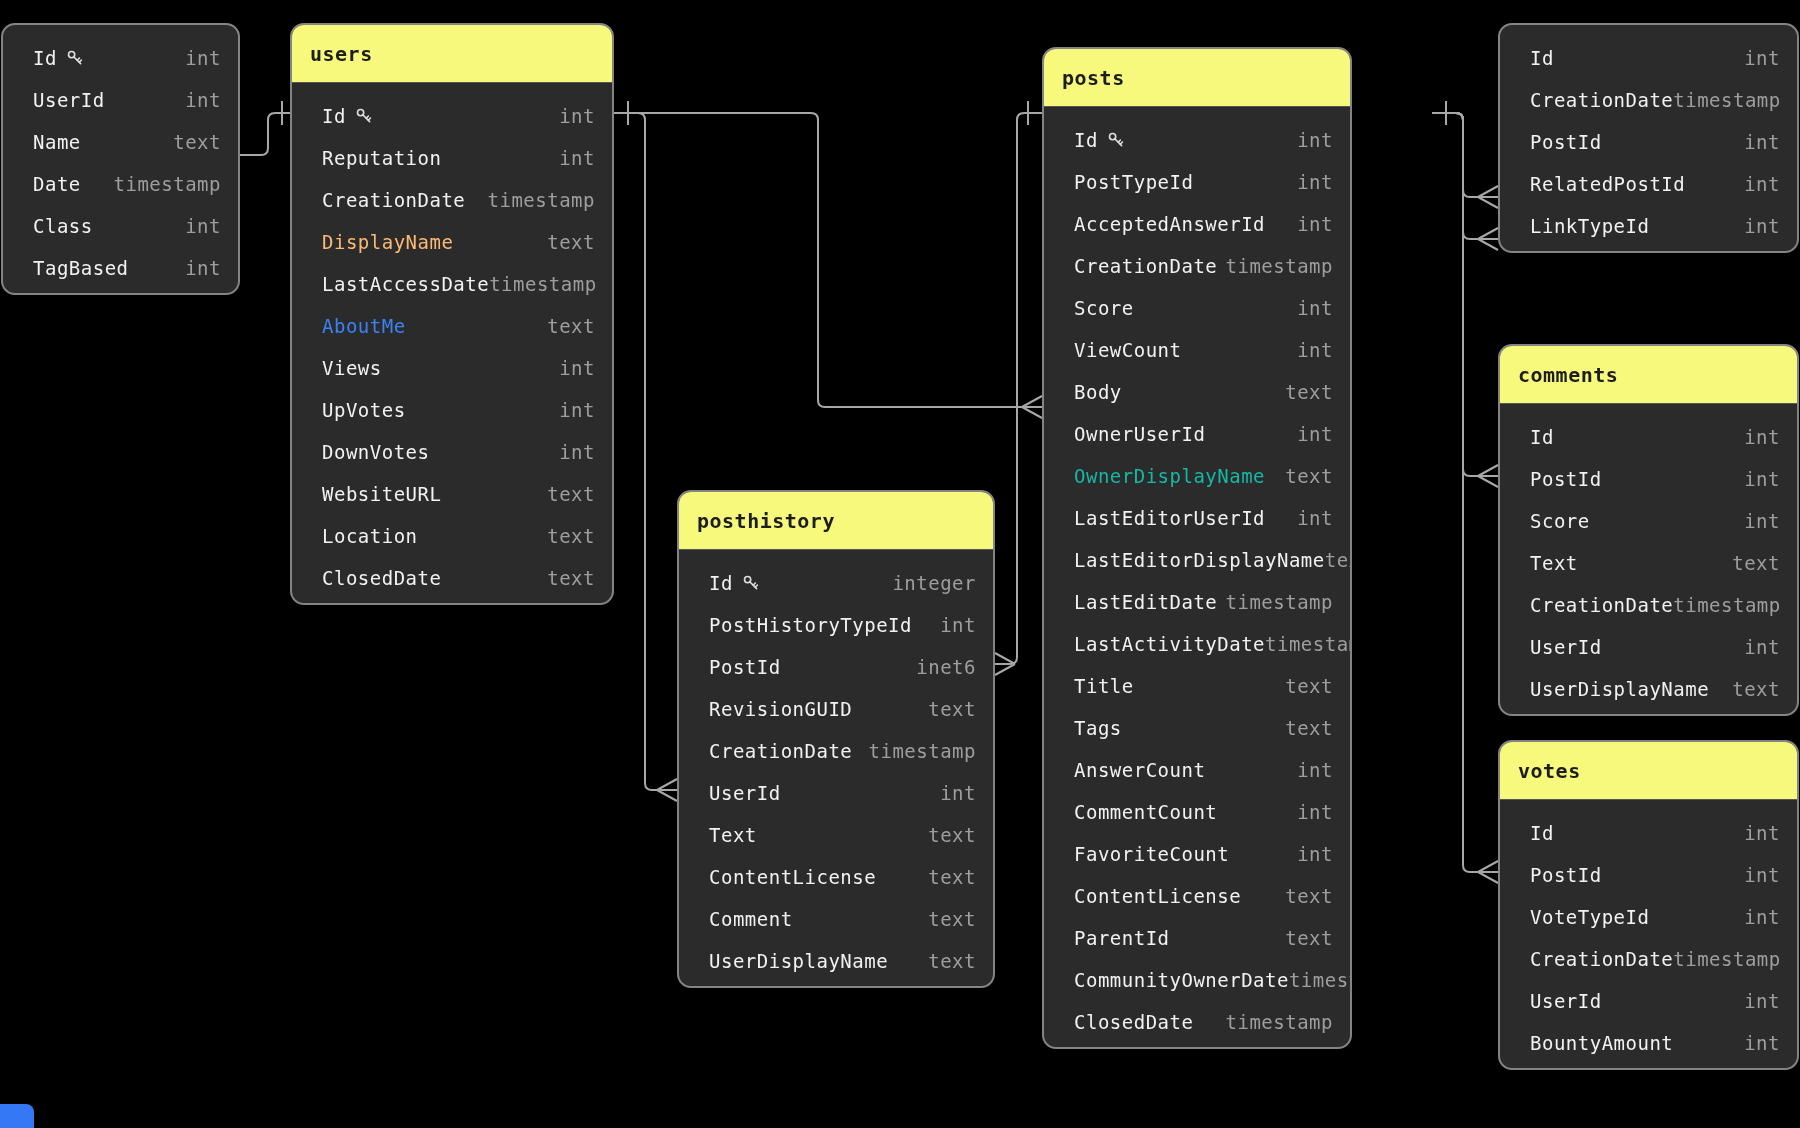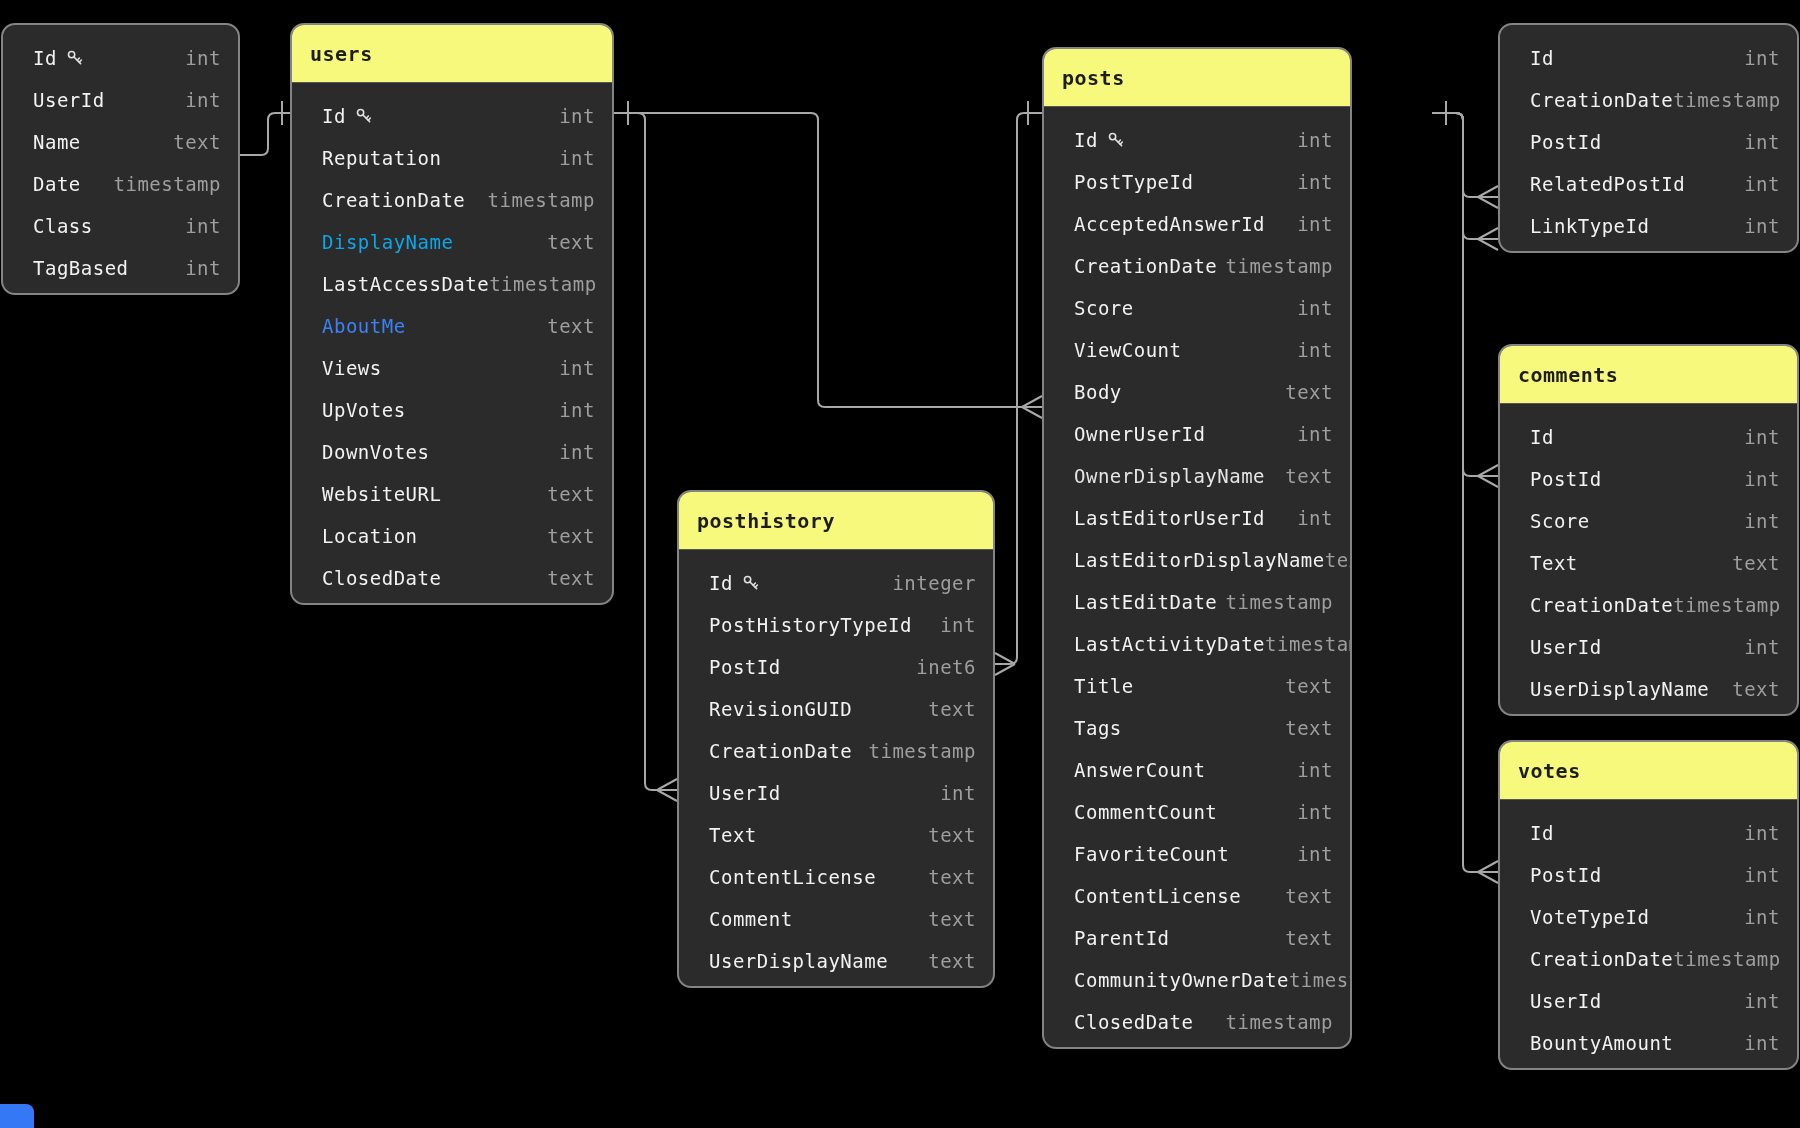--- a/index.html
+++ b/index.html
@@ -118,21 +118,21 @@
           </div>
           <div class="db-row">
             <span class="fname" style="color: rgb(242, 242, 242);">Reputation</span>
             <span class="ftype" style="color: rgb(158, 158, 158);">int</span>
           </div>
           <div class="db-row">
             <span class="fname" style="color: rgb(242, 242, 242);">CreationDate</span>
             <span class="ftype" style="color: rgb(158, 158, 158);">timestamp</span>
           </div>
           <div class="db-row">
-            <span class="fname" style="color: #0ea5e9;">DisplayName</span>
+            <span class="fname" style="color: #fdba74;">DisplayName</span>
             <span class="ftype" style="color: rgb(158, 158, 158);">text</span>
           </div>
           <div class="db-row">
             <span class="fname" style="color: rgb(242, 242, 242);">LastAccessDate</span>
             <span class="ftype" style="color: rgb(158, 158, 158);">timestamp</span>
           </div>
           <div class="db-row">
             <span class="fname" style="color: #3b82f6;">AboutMe</span>
             <span class="ftype" style="color: rgb(158, 158, 158);">text</span>
           </div>
@@ -260,21 +260,21 @@
           </div>
           <div class="db-row">
             <span class="fname" style="color: rgb(242, 242, 242);">Body</span>
             <span class="ftype" style="color: rgb(158, 158, 158);">text</span>
           </div>
           <div class="db-row">
             <span class="fname" style="color: rgb(242, 242, 242);">OwnerUserId</span>
             <span class="ftype" style="color: rgb(158, 158, 158);">int</span>
           </div>
           <div class="db-row">
-            <span class="fname" style="color: #e5e5e5;">OwnerDisplayName</span>
+            <span class="fname" style="color: #14b8a6;">OwnerDisplayName</span>
             <span class="ftype" style="color: rgb(158, 158, 158);">text</span>
           </div>
           <div class="db-row">
             <span class="fname" style="color: rgb(242, 242, 242);">LastEditorUserId</span>
             <span class="ftype" style="color: rgb(158, 158, 158);">int</span>
           </div>
           <div class="db-row">
             <span class="fname" style="color: rgb(242, 242, 242);">LastEditorDisplayName</span>
             <span class="ftype" style="color: rgb(158, 158, 158);">text</span>
           </div>

